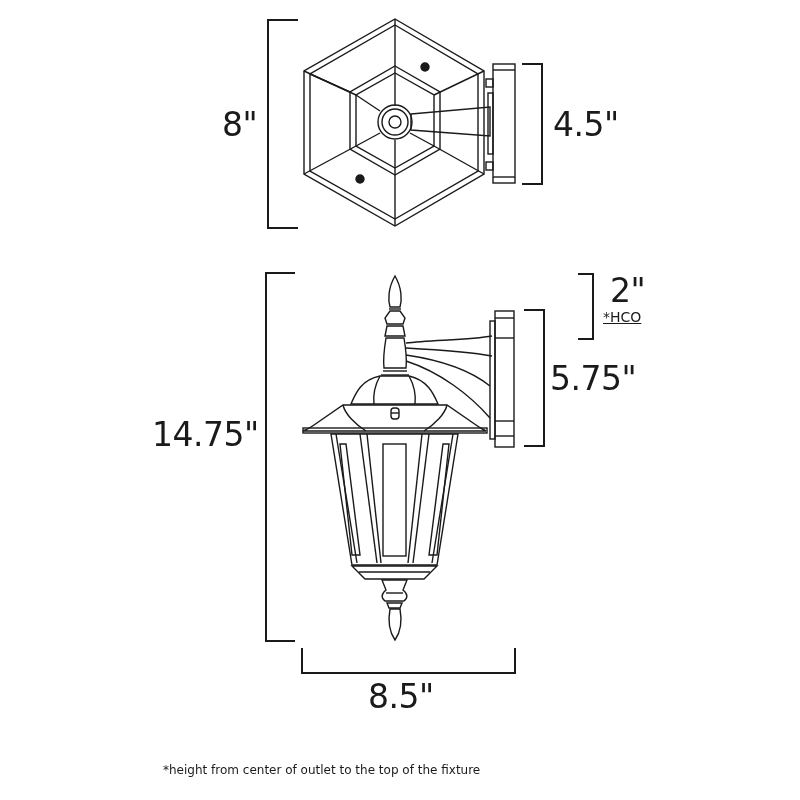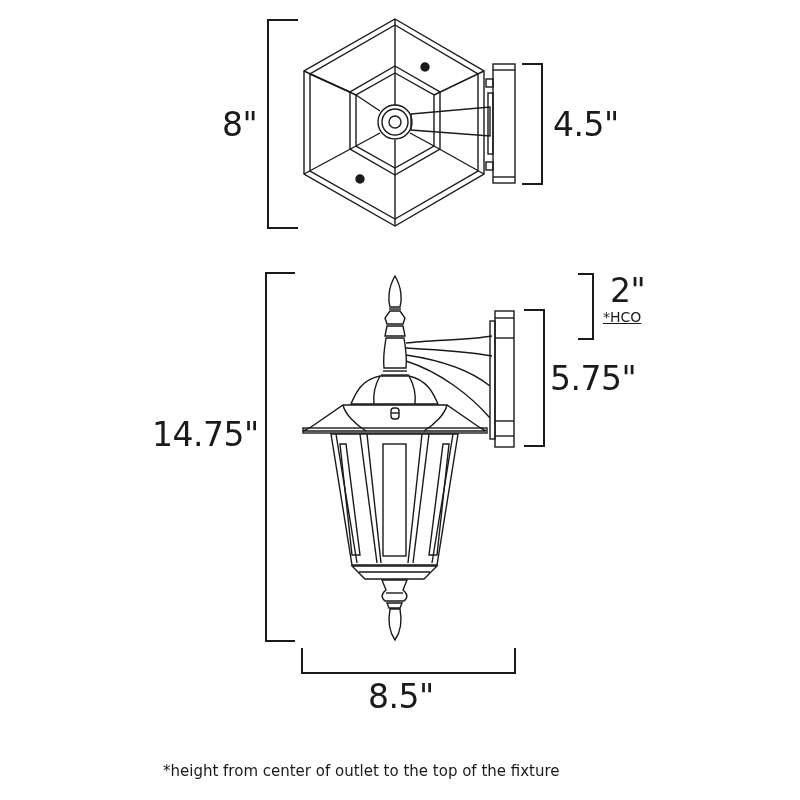--- a/index.html
+++ b/index.html
@@ -1,21 +1,21 @@
 <!DOCTYPE html>
 <html><head>
   <meta charset="utf-8">
   <style>
     html, body { margin: 0; padding: 0; background: #ffffff; }
     body { width: 800px; height: 800px; position: relative; overflow: hidden; font-family: "DejaVu Sans", sans-serif; color: #1a1a1a; }
     svg.main { position: absolute; left: 0; top: 0; }
     .lbl { position: absolute; font-family: "DejaVu Sans", sans-serif; color: #1a1a1a; white-space: nowrap; line-height: 1; }
     .big { font-size: 33px; letter-spacing: -0.5px; }
     .small { font-size: 14px; }
-    .note { font-size: 15px; }
+    .note { font-size: 12px; }
   </style>
 </head>
 <body>
 
 <svg class="main" width="800" height="800" viewBox="0 0 800 800" xmlns="http://www.w3.org/2000/svg" fill="none" stroke="#1a1a1a" stroke-width="1.4">
 
   <g>
 
     <polyline points="298,20 268,20 268,228 298,228" stroke-width="2"></polyline>
 

